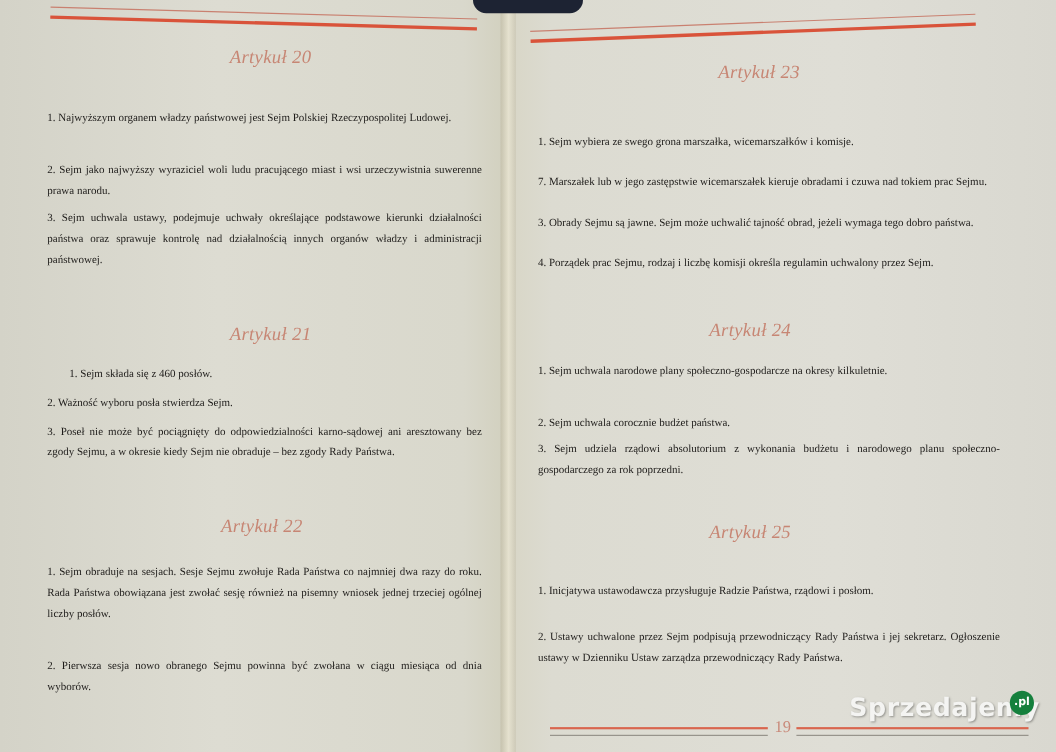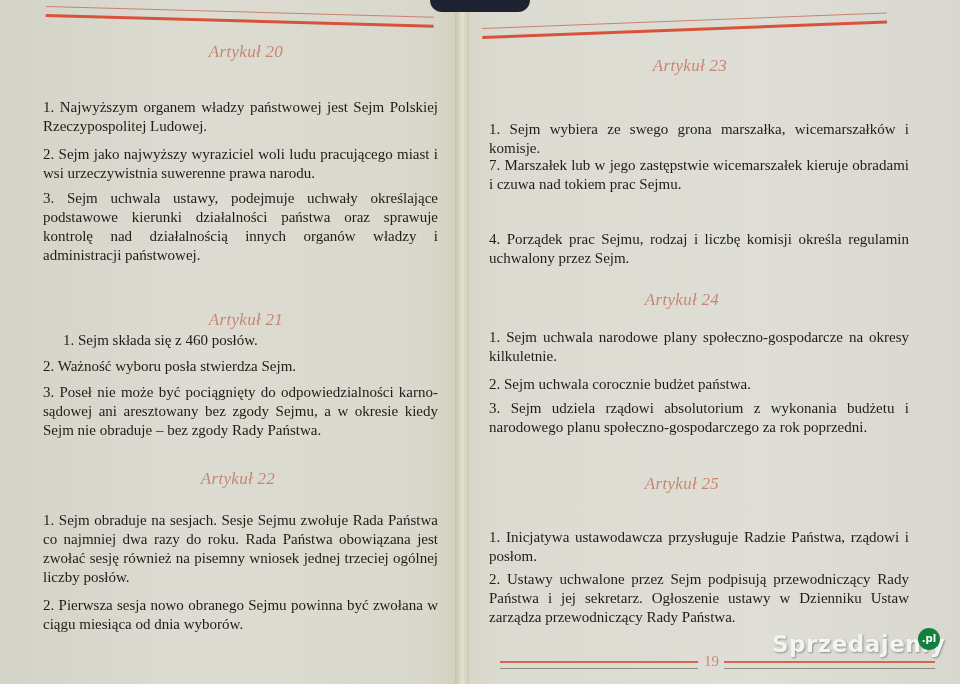--- a/index.html
+++ b/index.html
@@ -35,21 +35,21 @@
   .rule-top .thin { position: absolute; left: 0; right: 0; top: 0; border-top: 1px solid #c98070; }
   .rule-top .thick { position: absolute; left: 0; right: 0; top: 8px; border-top: 3px solid #d9533a; }
   .left .rule-top { left: 46px; top: 6px; width: 388px; transform: rotate(1.6deg); transform-origin: left top; }
   .right .rule-top { left: 20px; top: 28px; width: 405px; transform: rotate(-2.2deg); transform-origin: left top; }
 
   .article-title {
     position: absolute; font-style: italic; color: #c78674; font-size: 17px;
     text-align: center; width: 200px; letter-spacing: 0.3px;
   }
   .para {
-    position: absolute; color: #1e1c1a; font-size: 15px; line-height: 19px;
+    position: absolute; color: #1e1c1a; font-size: 10px; line-height: 19px;
     text-align: justify; width: 395px; margin: 0;
   }
   .left .para { left: 43px; }
   .right .para { left: 27px; width: 420px; }
 
   .footer-rule { position: absolute; height: 12px; }
   .footer-rule .seg { position: absolute; top: 0; height: 0; }
   .footer-rule .seg .r { position: absolute; left: 0; right: 0; top: 0; border-top: 2px solid #d9654e; }
   .footer-rule .seg .g { position: absolute; left: 0; right: 0; top: 7px; border-top: 1px solid #8f8c84; }
   .page-num {
@@ -77,40 +77,41 @@
     <div class="rule-top">
         <div class="thin"></div>
         <div class="thick"></div>
       </div>
 
     <div class="article-title" style="left:146px; top:42px;">Artykuł 20</div>
     <p class="para" style="top:98px;">1. Najwyższym organem władzy państwowej jest Sejm Polskiej Rzeczypospolitej Ludowej.</p>
     <p class="para" style="top:145px;">2. Sejm jako najwyższy wyraziciel woli ludu pracującego miast i wsi urzeczywistnia suwerenne prawa narodu.</p>
     <p class="para" style="top:189px;">3. Sejm uchwala ustawy, podejmuje uchwały określające podstawowe kierunki działalności państwa oraz sprawuje kontrolę nad działalnością innych organów władzy i administracji państwowej.</p>
 
-    <div class="article-title" style="left:146px; top:310px;font-family:Liberation Serif, serif;">Artykuł 21</div>
+    <div class="article-title" style="left:146px; top:294px;font-family:Liberation Serif, serif;">Artykuł 21</div>
     <p class="para" style="top:331px;margin-left:20px;">1. Sejm składa się z 460 posłów.</p>
     <p class="para" style="top:357px;">2. Ważność wyboru posła stwierdza Sejm.</p>
     <p class="para" style="top:383px;">3. Poseł nie może być pociągnięty do odpowiedzialności karno-sądowej ani aresztowany bez zgody Sejmu, a w okresie kiedy Sejm nie obraduje – bez zgody Rady Państwa.</p>
 
     <div class="article-title" style="left:138px; top:469px;">Artykuł 22</div>
     <p class="para" style="top:511px;">1. Sejm obraduje na sesjach. Sesje Sejmu zwołuje Rada Państwa co najmniej dwa razy do roku. Rada Państwa obowiązana jest zwołać sesję również na pisemny wniosek jednej trzeciej ogólnej liczby posłów.</p>
     <p class="para" style="top:596px;">2. Pierwsza sesja nowo obranego Sejmu powinna być zwołana w ciągu miesiąca od dnia wyborów.</p>
 
   </div>
 
   <div class="page right">
     <div class="rule-top">
         <div class="thin"></div>
         <div class="thick"></div>
       </div>
 
     <div class="article-title" style="left:128px; top:56px;">Artykuł 23</div>
     <p class="para" style="top:120px;">1. Sejm wybiera ze swego grona marszałka, wicemarszałków i komisje.</p>
     <p class="para" style="top:156px;">7. Marszałek lub w jego zastępstwie wicemarszałek kieruje obradami i czuwa nad tokiem prac Sejmu.</p>
+    <p class="para" style="top:193px;">3. Obrady Sejmu są jawne. Sejm może uchwalić tajność obrad, jeżeli wymaga tego dobro państwa.</p>
     <p class="para" style="top:230px;">4. Porządek prac Sejmu, rodzaj i liczbę komisji określa regulamin uchwalony przez Sejm.</p>
 
     <div class="article-title" style="left:120px; top:290px;">Artykuł 24</div>
     <p class="para" style="top:328px;">1. Sejm uchwala narodowe plany społeczno-gospodarcze na okresy kilkuletnie.</p>
     <p class="para" style="top:375px;">2. Sejm uchwala corocznie budżet państwa.</p>
     <p class="para" style="top:399px;">3. Sejm udziela rządowi absolutorium z wykonania budżetu i narodowego planu społeczno-gospodarczego za rok poprzedni.</p>
 
     <div class="article-title" style="left:120px; top:474px;">Artykuł 25</div>
     <p class="para" style="top:528px;">1. Inicjatywa ustawodawcza przysługuje Radzie Państwa, rządowi i posłom.</p>
     <p class="para" style="top:570px;">2. Ustawy uchwalone przez Sejm podpisują przewodniczący Rady Państwa i jej sekretarz. Ogłoszenie ustawy w Dzienniku Ustaw zarządza przewodniczący Rady Państwa.</p>

